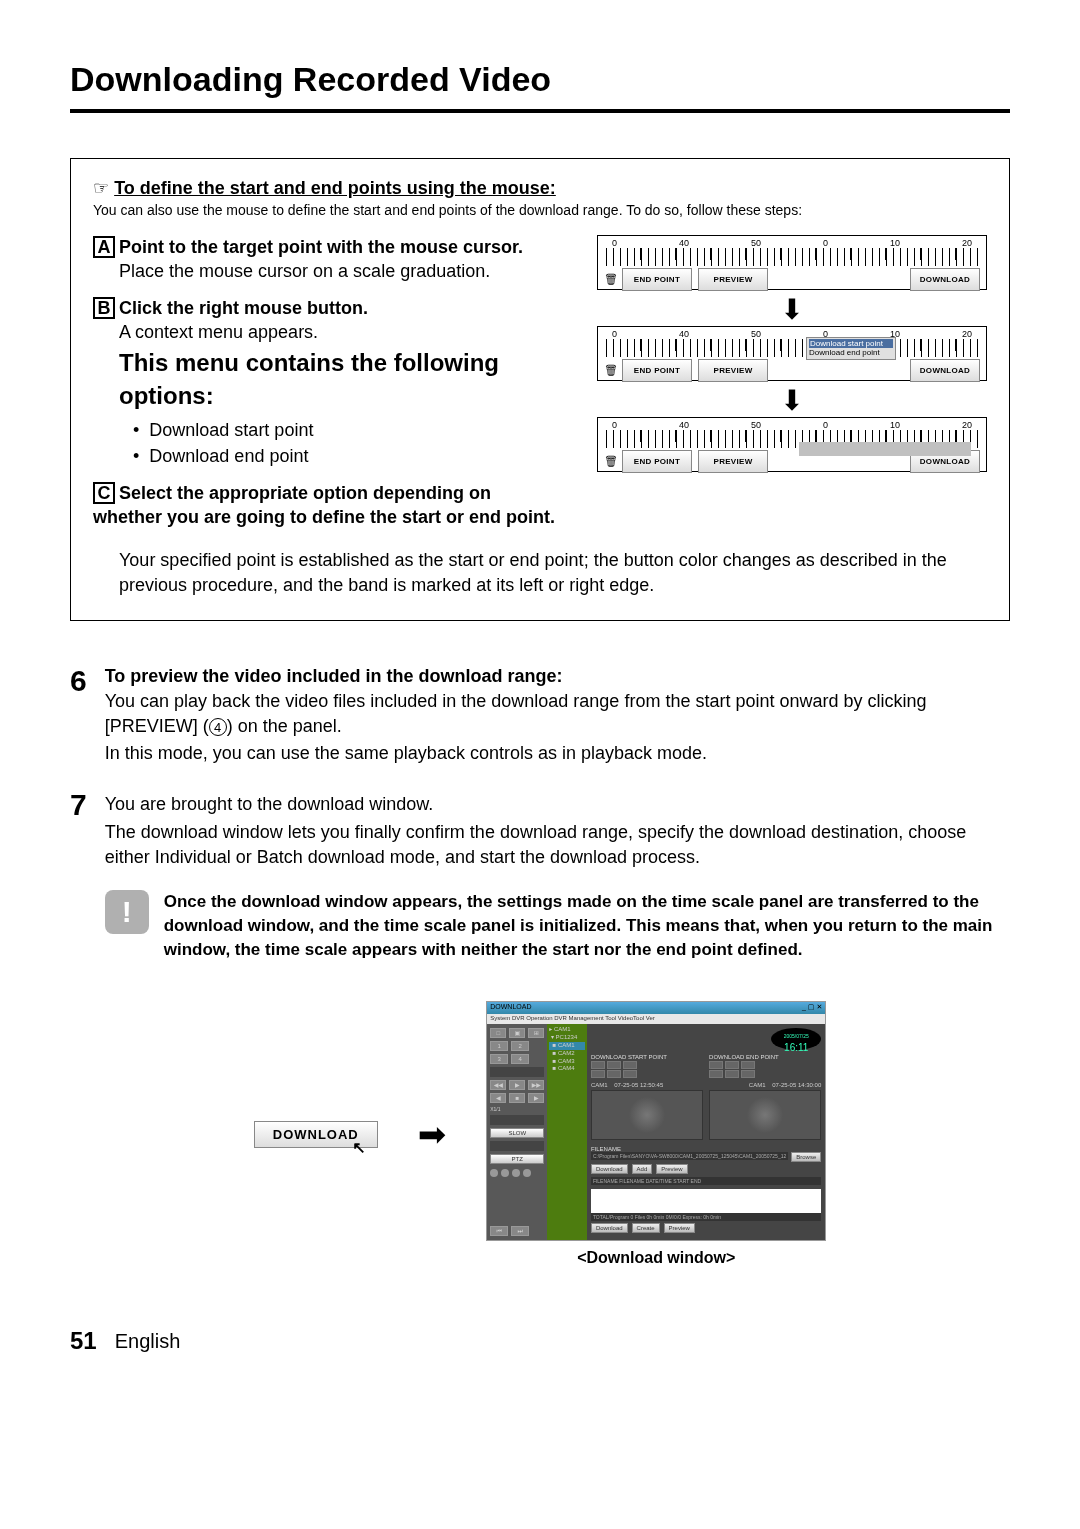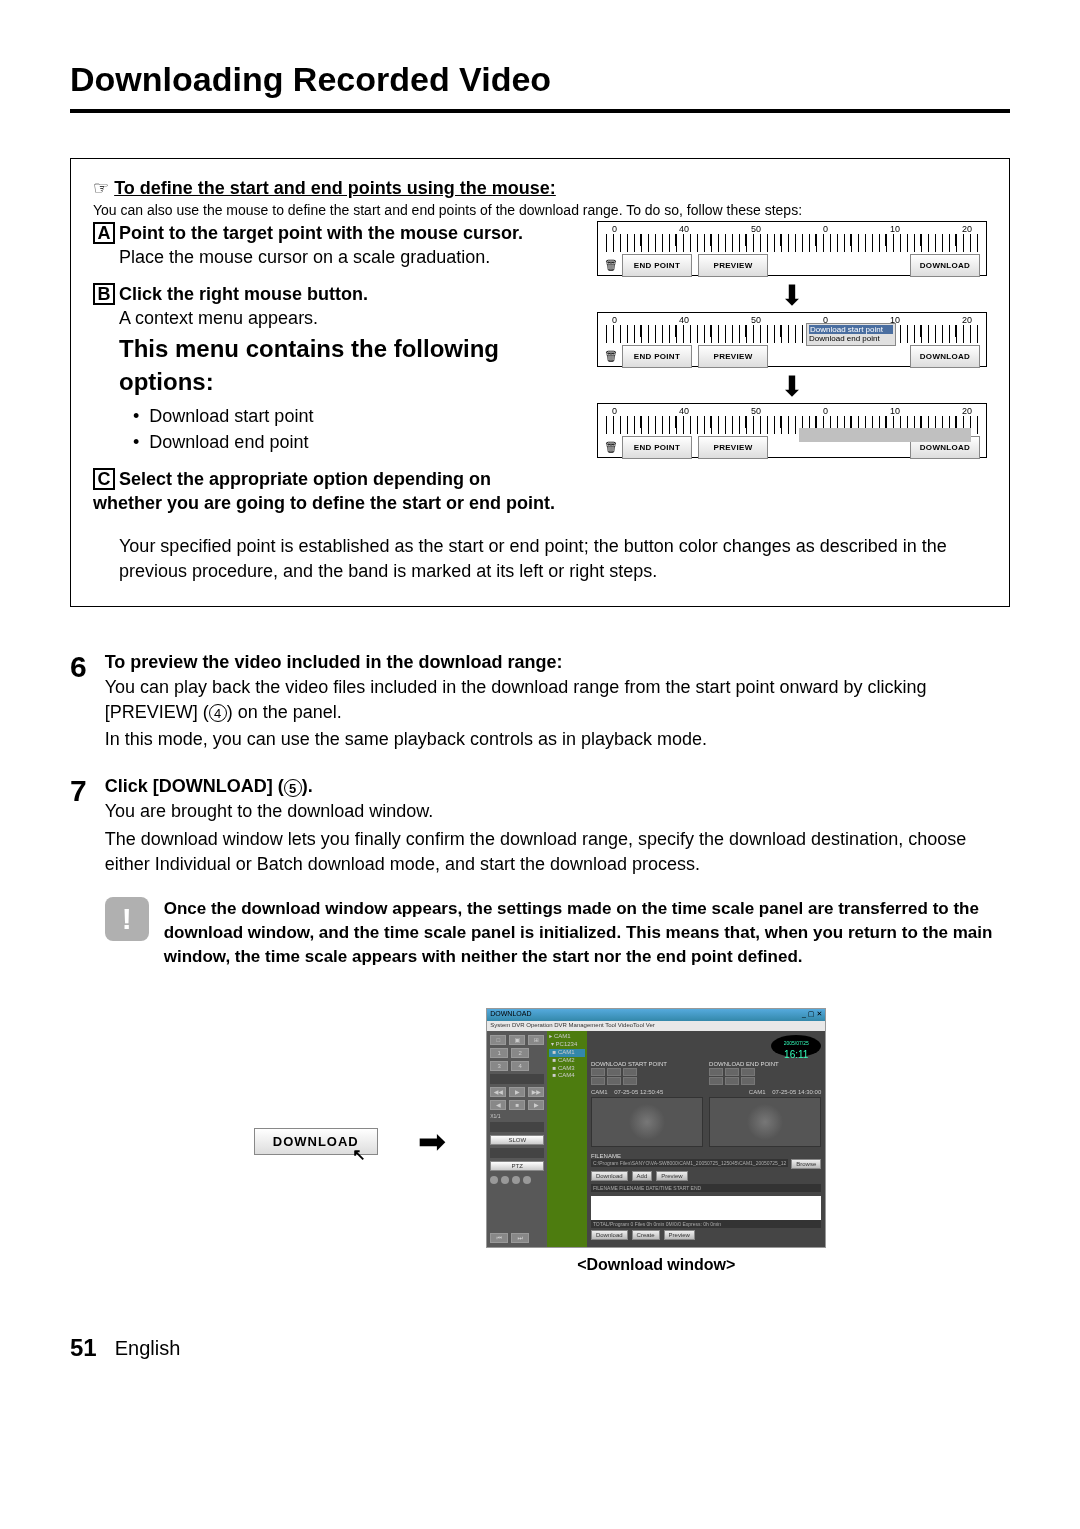--- a/index.html
+++ b/index.html
@@ -49,20 +49,21 @@
     
     .para {
       font-size: 14px;
       line-height: 1.4;
       margin-top: 2px;
     }
     
     .content-grid {
       display: flex;
       gap: 32px;
+      margin-top: 14px;
     }
     
     .left-col {
       flex: 1;
     }
     
     .right-col {
       width: 390px;
       flex-shrink: 0;
     }
@@ -634,40 +635,37 @@
             <span class="trash">🗑</span>
             <span class="ui-btn w1">END POINT</span>
             <span class="ui-btn w2">PREVIEW</span>
             <span class="ui-btn w3">DOWNLOAD</span>
           </div>
         </div>
       </div>
     </div>
   </div>
 
-  <div class="after-box-para">Your specified point is established as the start or end point; the button color changes as described in the previous procedure, and the band is marked at its left or right steps.</div>
+  <div class="after-box-para">Your specified point is established as the start or end point; the button color changes as described in the previous procedure, and the band is marked at its left or right edge.</div>
 </div>
 
 <div class="numbered-section">
   <div class="big-num">6</div>
   <div class="num-content">
     <div class="num-head">To preview the video included in the download range:</div>
     <div class="num-para">
       <span>You can play back the video files included in the download range from the start point onward by clicking [PREVIEW] (</span><span class="circled">4</span><span>) on the panel.</span>
     </div>
     <div class="num-para">In this mode, you can use the same playback controls as in playback mode.</div>
   </div>
 </div>
 
 <div class="numbered-section">
   <div class="big-num">7</div>
   <div class="num-content">
-    <div class="num-head">
-      <span>Click [DOWNLOAD] (</span><span class="circled">5</span><span>).</span>
-    </div>
     <div class="num-para">You are brought to the download window.</div>
     <div class="num-para">The download window lets you finally confirm the download range, specify the download destination, choose either Individual or Batch download mode, and start the download process.</div>
 
     <div class="warn-row">
       <div class="warn-icon">!</div>
       <div class="warn-text">Once the download window appears, the settings made on the time scale panel are transferred to the download window, and the time scale panel is initialized. This means that, when you return to the main window, the time scale appears with neither the start nor the end point defined.</div>
     </div>
   </div>
 </div>
 

